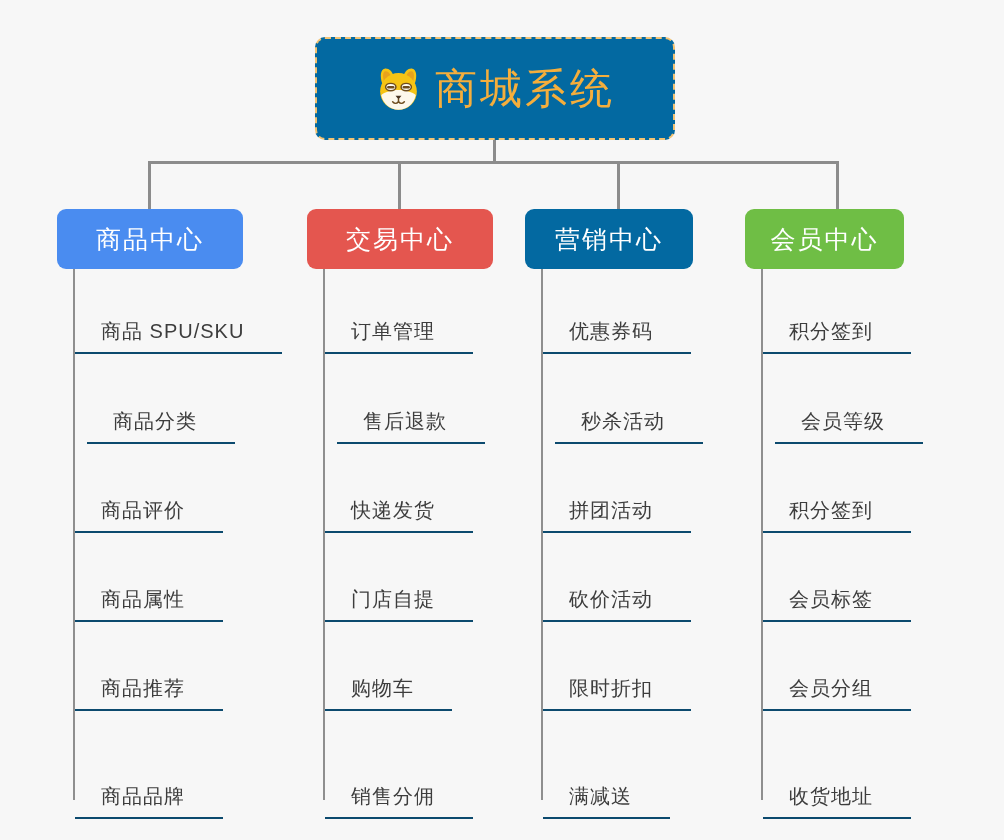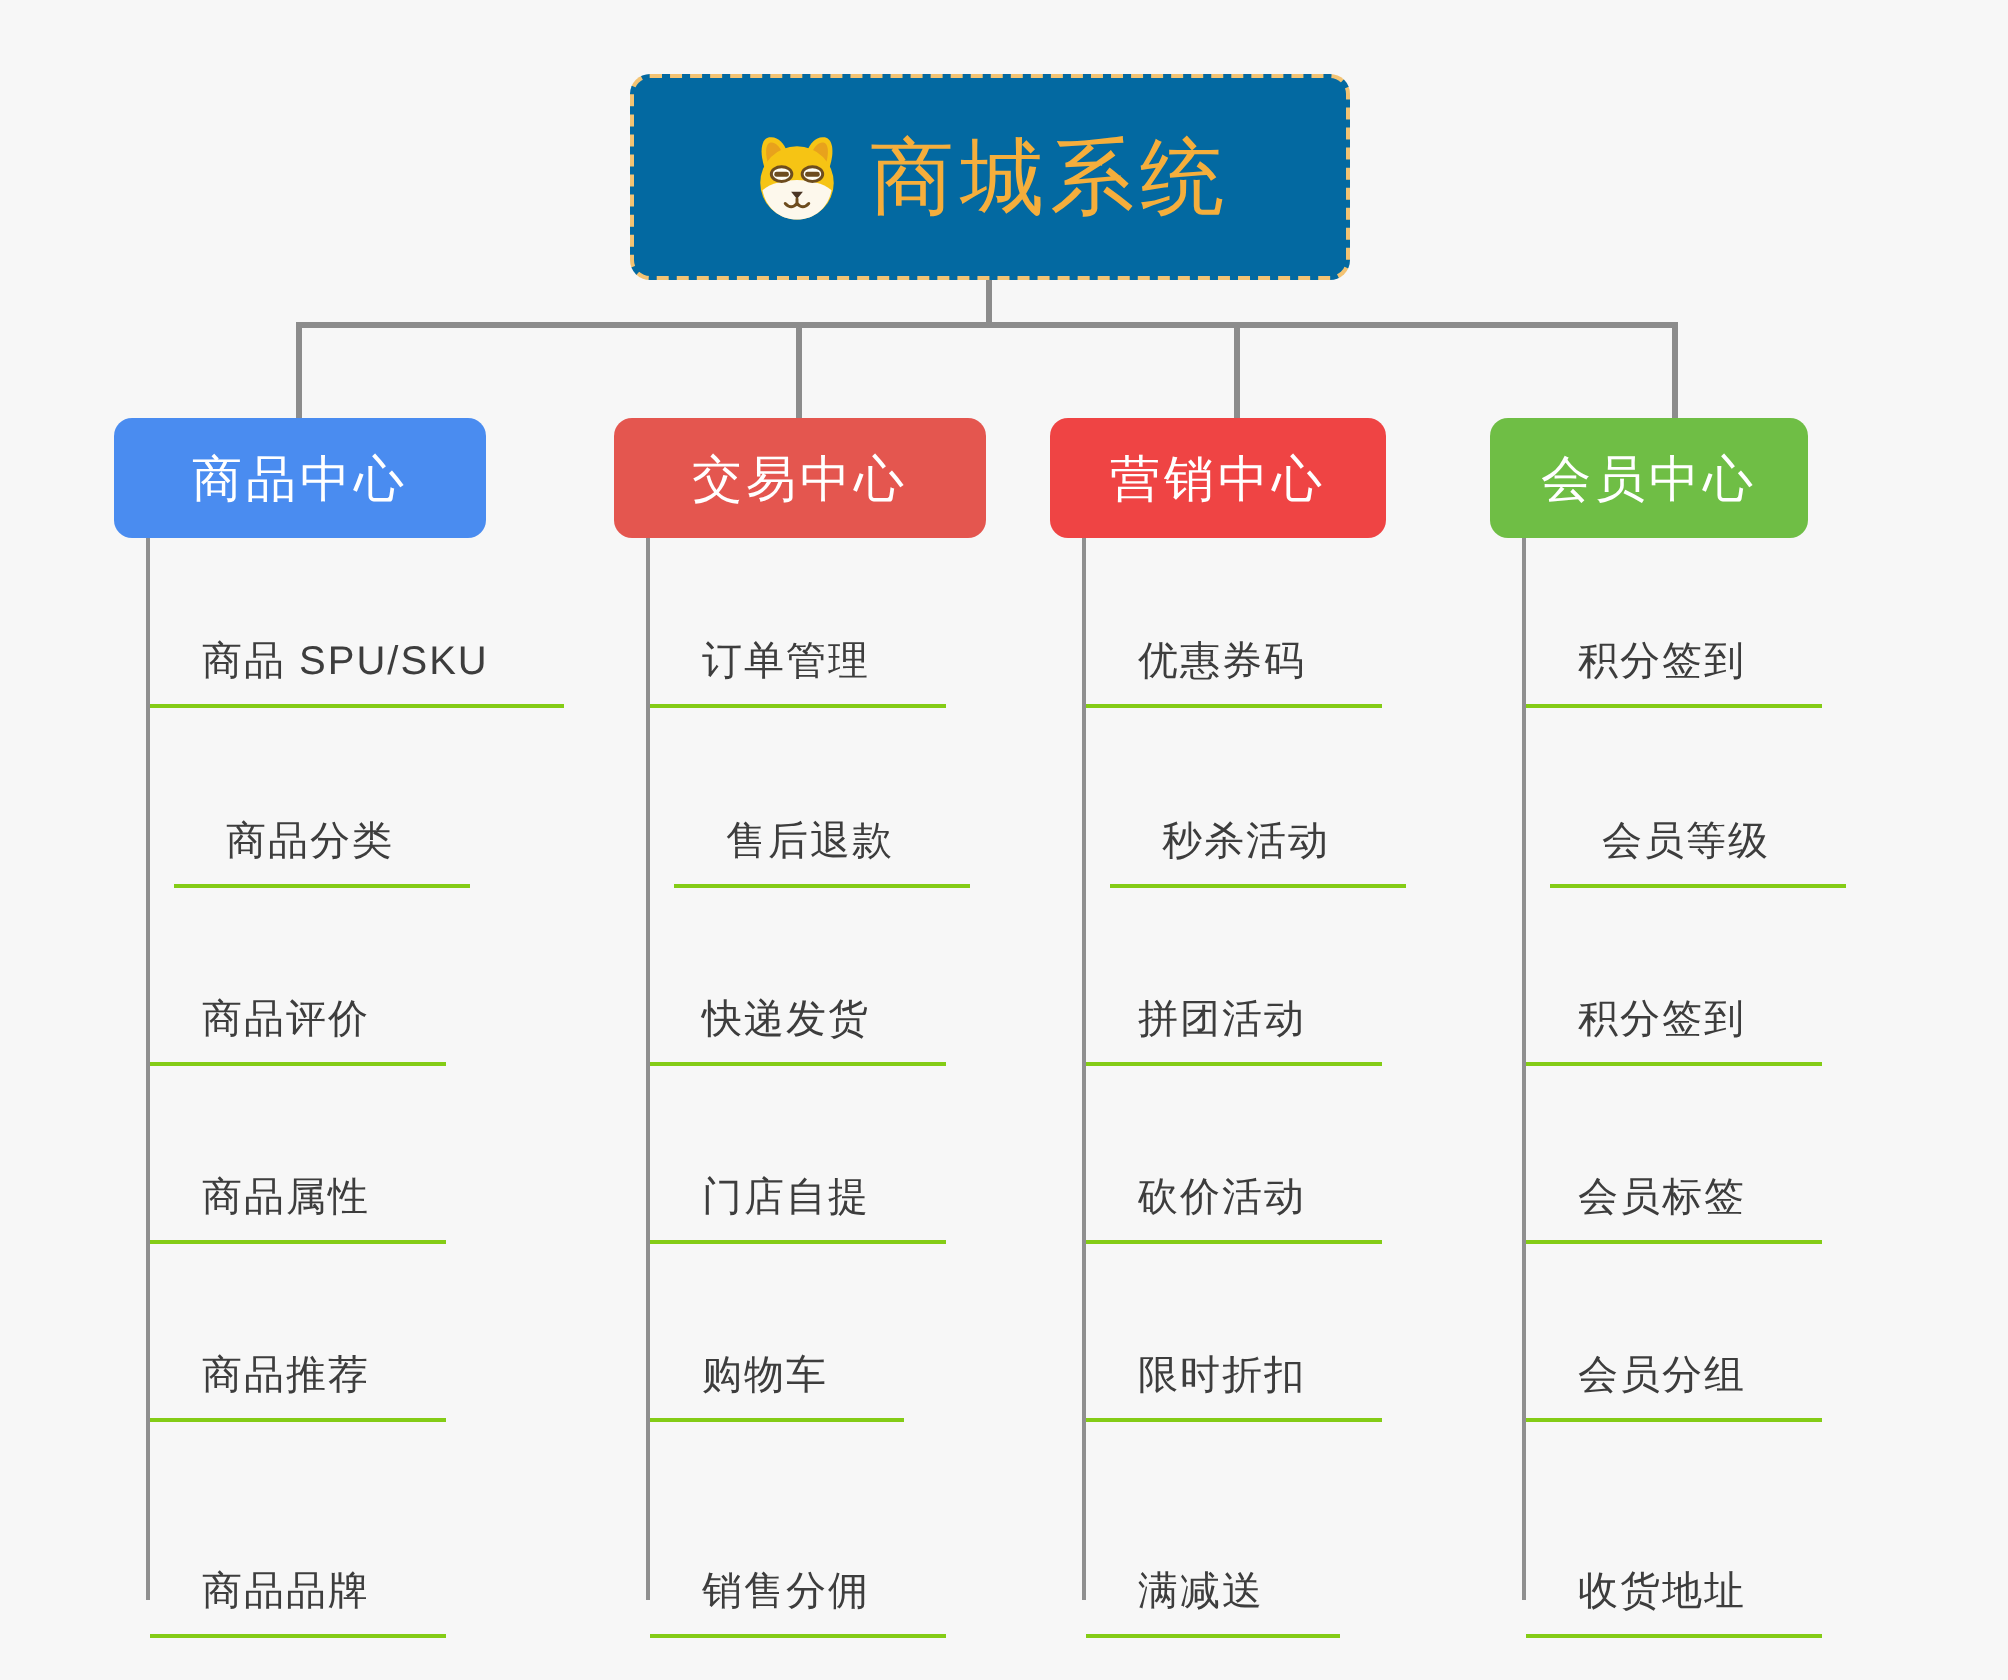--- a/index.html
+++ b/index.html
@@ -38,21 +38,21 @@
 
   
   .col {
     position:absolute; top:269px; height:531px;
     border-left:2px solid #8f8f8f;
   }
   .leaf {
     position:absolute; left:0; white-space:nowrap;
     font-size:20px; line-height:30px; letter-spacing:1px; color:#3d3d3d;
     padding:0 38px 6px 26px;
-    border-bottom:2px solid #84cc16;
+    border-bottom:2px solid #0c4a6e;
     cursor:pointer;
   }
   .leaf.t0 { top:47px; }
   .leaf.t1 { top:137px;margin-left:12px; }
   .leaf.t2 { top:226px; }
   .leaf.t3 { top:315px; }
   .leaf.t4 { top:404px; }
   .leaf.t5 { top:493px;margin-top:19px; }
 </style>
 </head>
@@ -91,21 +91,21 @@
     </svg>
     <span class="root-label">商城系统</span>
   </div>
 
   <div class="branch" style="left: 57px; width: 186px; background: rgb(74, 140, 240);">
     <span>商品中心</span>
   </div>
   <div class="branch" style="left: 307px; width: 186px; background: rgb(228, 86, 79);">
     <span>交易中心</span>
   </div>
-  <div class="branch" style="left: 525px; width: 168px; background: #ef4444; justify-content: center;">
+  <div class="branch" style="left: 525px; width: 168px; background: #0369a1; justify-content: center;">
     <span>营销中心</span>
   </div>
   <div class="branch" style="left: 745px; width: 159px; background: rgb(111, 190, 69);">
     <span>会员中心</span>
   </div>
 
   <div class="col" style="left:73px;">
     <div class="leaf t0">商品 SPU/SKU</div>
     <div class="leaf t1">商品分类</div>
     <div class="leaf t2">商品评价</div>

